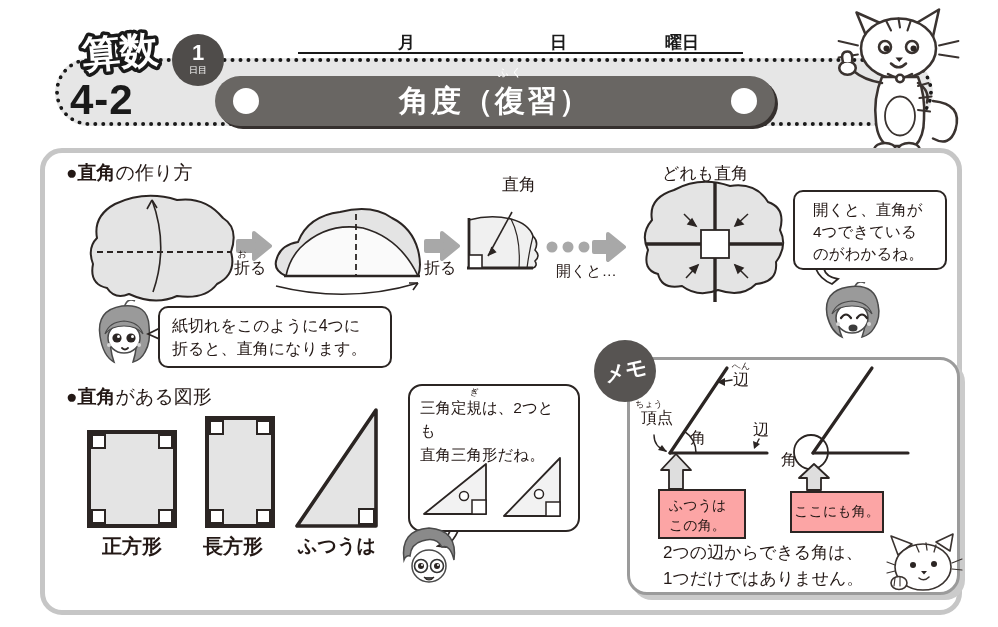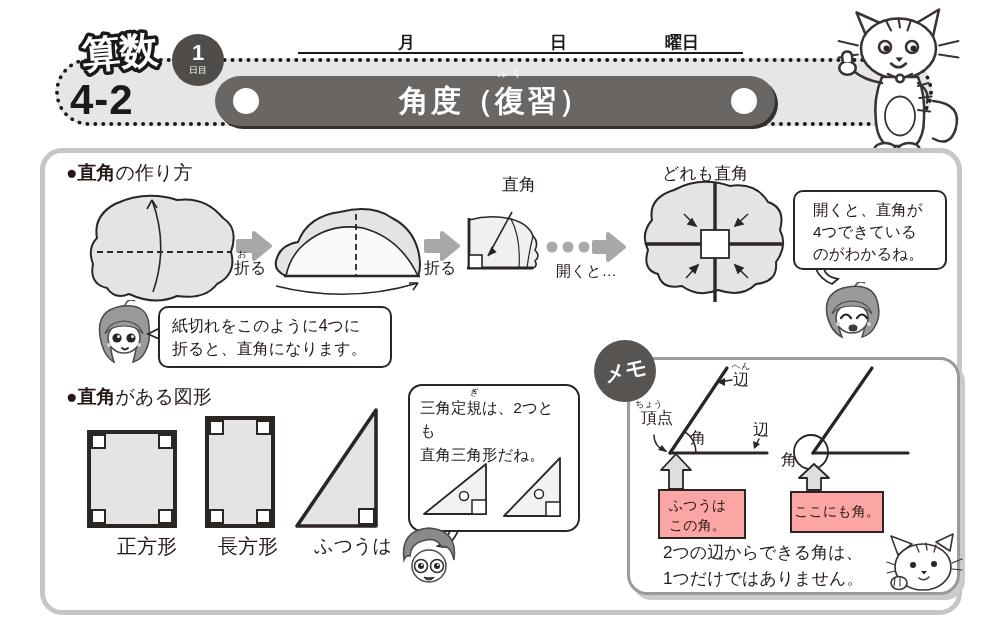--- a/index.html
+++ b/index.html
@@ -23,21 +23,21 @@
   .datelabel{position:absolute;top:31px;font-size:17px;font-weight:bold;color:#1a1a1a;}
   
   .mainbox{position:absolute;left:40px;top:148px;width:922px;height:467px;border:5px solid #c6c6c6;
            border-radius:22px;box-sizing:border-box;background:#fff;}
   .sechead{position:absolute;font-size:19px;white-space:nowrap;}
   .sechead .b{font-weight:bold;}
   .lbl{position:absolute;white-space:nowrap;}
   .bubble{position:absolute;background:#fff;border:2px solid #2b2523;border-radius:10px;box-sizing:border-box;}
   .furi{position:relative;display:inline-block;}
   .furi>.rt{position:absolute;left:50%;transform:translateX(-50%);top:-0.85em;font-size:9px;font-weight:normal;white-space:nowrap;line-height:1;}
-  .shape-label{position:absolute;font-weight:normal;font-size:20px;text-align:right;}
+  .shape-label{position:absolute;font-weight:bold;font-size:20px;text-align:center;}
   .cornermark{position:absolute;width:15px;height:15px;background:#fff;border:2px solid #2b2523;box-sizing:border-box;}
   .memobox{position:absolute;left:627px;top:357px;width:333px;height:238px;border:3px solid #9b9b9b;
            border-radius:20px;box-sizing:border-box;background:#fff;box-shadow:5px 5px 0 #cbcbcb;}
   .membadge{position:absolute;left:594px;top:340px;width:62px;height:62px;border-radius:50%;background:#575452;
             display:flex;align-items:center;justify-content:center;}
   .membadge span{color:#fff;font-weight:bold;font-size:21px;transform:rotate(-12deg);}
   .mlabelbox{position:absolute;border:2px solid #2b2523;background:#fca5a5;box-sizing:border-box;font-size:14px;}
 </style>
 </head>
 <body>

